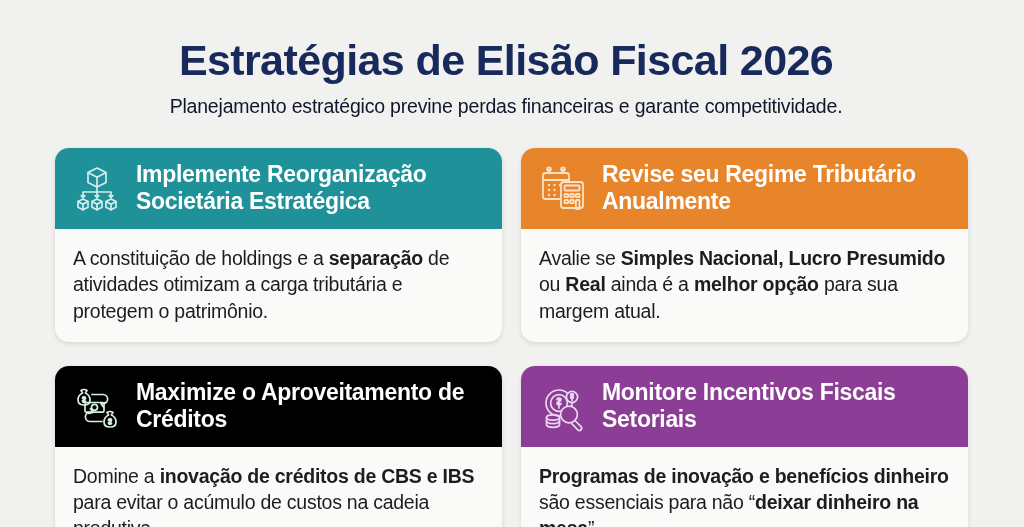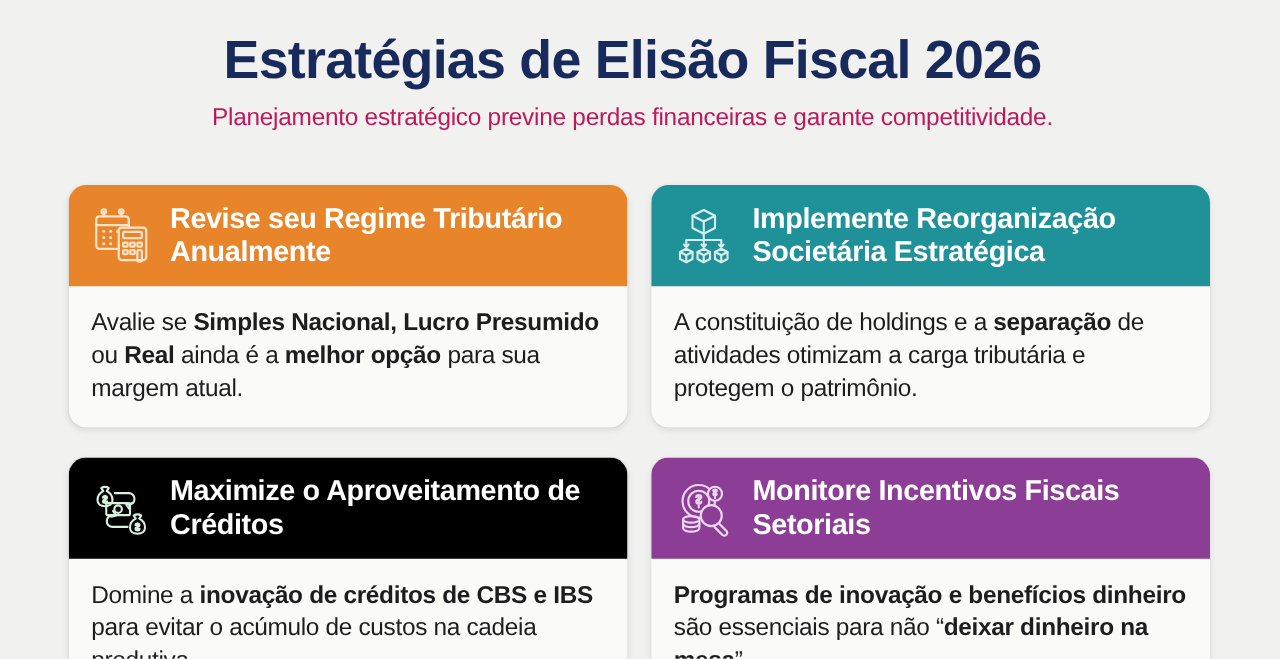--- a/index.html
+++ b/index.html
@@ -2,21 +2,21 @@
 <html><head>
 <meta charset="utf-8">
 <style>
   * { margin:0; padding:0; box-sizing:border-box; }
   html,body { width:1024px; height:527px; }
   body {
     background:#f1f1ef;
     font-family:"Liberation Sans", sans-serif;
     overflow:hidden;
   }
-  .page { position:relative; width:1012px; height:527px; padding:0; }
+  .page { position:relative; width:1012px; height:527px; padding:12px; }
 
   
   .header { text-align:center; padding-top:26px; }
   .title {
     font-size:43px;
     font-weight:bold;
     color:#182a5c;
     letter-spacing:-0.6px;
     line-height:1.06;
     white-space:nowrap;
@@ -79,33 +79,54 @@
     color:#1d1d20;
     letter-spacing:-0.25px;
     flex:1;
   }
   .card-body b { font-weight:bold; }
 
   
   .head-orange { background:#e8852b; }
   .head-teal   { background:#1f9199; }
   .head-green  { background:#22a455; }
-  .head-purple { background:#8c3d96; }
+  .head-purple { background:#8c3d96;align-items:flex-end; }
 </style>
 </head>
 <body style="background: rgb(241, 241, 239);">
 
 <div class="page">
 
   <div class="header">
     <div class="title" style="color: rgb(24, 42, 92);">Estratégias de Elisão Fiscal 2026</div>
-    <div class="subtitle" style="color: #be185d;">Planejamento estratégico previne perdas financeiras e garante competitividade.</div>
+    <div class="subtitle" style="color: #0f172a;">Planejamento estratégico previne perdas financeiras e garante competitividade.</div>
   </div>
 
   <div class="grid">
+
+    <div class="card" style="background: rgb(250, 250, 248);">
+      <div class="card-head head-teal" style="background: rgb(31, 145, 153);">
+        <span class="card-icon">
+          <svg viewBox="0 0 48 48" fill="none" stroke="#d6eef0" stroke-width="1.7" stroke-linecap="round" stroke-linejoin="round">
+            <path d="M24 4l9 4.6v9.8L24 23l-9-4.6V8.6z"></path>
+            <path d="M15 8.6l9 4.6 9-4.6M24 13.2V23"></path>
+            <path d="M24 23v5M10 28h28M10 28v4M24 28v4M38 28v4"></path>
+            <path d="M10 33.5l-1.8-1.8M10 33.5l1.8-1.8M24 33.5l-1.8-1.8M24 33.5l1.8-1.8M38 33.5l-1.8-1.8M38 33.5l1.8-1.8"></path>
+            <path d="M10 35l5 2.6v5.6L10 45.8 5 43.2v-5.6z"></path>
+            <path d="M5 37.6l5 2.6 5-2.6M10 40.2v5.6"></path>
+            <path d="M24 35l5 2.6v5.6L24 45.8l-5-2.6v-5.6z"></path>
+            <path d="M19 37.6l5 2.6 5-2.6M24 40.2v5.6"></path>
+            <path d="M38 35l5 2.6v5.6L38 45.8l-5-2.6v-5.6z"></path>
+            <path d="M33 37.6l5 2.6 5-2.6M38 40.2v5.6"></path>
+          </svg>
+        </span>
+        <span class="card-title">Implemente Reorganização Societária Estratégica</span>
+      </div>
+      <div class="card-body">A constituição de holdings e a <b>separação</b> de atividades otimizam a carga tributária e protegem o patrimônio.</div>
+    </div>
 
     <div class="card" style="background: rgb(250, 250, 248);">
       <div class="card-head head-orange" style="background: rgb(232, 133, 43);">
         <span class="card-icon">
           <svg viewBox="0 0 48 48" fill="none" stroke="#fde2c8" stroke-width="1.8" stroke-linecap="round" stroke-linejoin="round">
             <rect x="4" y="9" width="26" height="26" rx="2.5"></rect>
             <path d="M4 16h26"></path>
             <path d="M10 9V5.5M10 5.5a1.6 1.6 0 1 1 0 0M24 9V5.5"></path>
             <circle cx="10" cy="5.2" r="1.8"></circle>
             <circle cx="24" cy="5.2" r="1.8"></circle>
@@ -125,41 +146,20 @@
             <rect x="31.2" y="36" width="3.6" height="3.2" rx="0.7"></rect>
             <rect x="36.9" y="36" width="3.6" height="9.2" rx="1"></rect>
           </svg>
         </span>
         <span class="card-title">Revise seu Regime Tributário Anualmente</span>
       </div>
       <div class="card-body">Avalie se <b>Simples Nacional, Lucro Presumido</b> ou <b>Real</b> ainda é a <b>melhor opção</b> para sua margem atual.</div>
     </div>
 
     <div class="card" style="background: rgb(250, 250, 248);">
-      <div class="card-head head-teal" style="background: rgb(31, 145, 153);">
-        <span class="card-icon">
-          <svg viewBox="0 0 48 48" fill="none" stroke="#d6eef0" stroke-width="1.7" stroke-linecap="round" stroke-linejoin="round">
-            <path d="M24 4l9 4.6v9.8L24 23l-9-4.6V8.6z"></path>
-            <path d="M15 8.6l9 4.6 9-4.6M24 13.2V23"></path>
-            <path d="M24 23v5M10 28h28M10 28v4M24 28v4M38 28v4"></path>
-            <path d="M10 33.5l-1.8-1.8M10 33.5l1.8-1.8M24 33.5l-1.8-1.8M24 33.5l1.8-1.8M38 33.5l-1.8-1.8M38 33.5l1.8-1.8"></path>
-            <path d="M10 35l5 2.6v5.6L10 45.8 5 43.2v-5.6z"></path>
-            <path d="M5 37.6l5 2.6 5-2.6M10 40.2v5.6"></path>
-            <path d="M24 35l5 2.6v5.6L24 45.8l-5-2.6v-5.6z"></path>
-            <path d="M19 37.6l5 2.6 5-2.6M24 40.2v5.6"></path>
-            <path d="M38 35l5 2.6v5.6L38 45.8l-5-2.6v-5.6z"></path>
-            <path d="M33 37.6l5 2.6 5-2.6M38 40.2v5.6"></path>
-          </svg>
-        </span>
-        <span class="card-title">Implemente Reorganização Societária Estratégica</span>
-      </div>
-      <div class="card-body">A constituição de holdings e a <b>separação</b> de atividades otimizam a carga tributária e protegem o patrimônio.</div>
-    </div>
-
-    <div class="card" style="background: rgb(250, 250, 248);">
       <div class="card-head head-green" style="background: #000000;">
         <span class="card-icon">
           <svg viewBox="0 0 48 48" fill="none" stroke="#d7f0e0" stroke-width="1.7" stroke-linecap="round" stroke-linejoin="round">
             <path d="M8 8.5c1.6-1.3 4.4-1.3 6 0l-1.6 2.4c2.8 1.3 4.6 4.1 4.6 7.1 0 3.3-2.6 5-6 5s-6-1.7-6-5c0-3 1.8-5.8 4.6-7.1z"></path>
             <path d="M11 14.6v5.6M9.4 16.2c0-.9.7-1.3 1.6-1.3s1.6.5 1.6 1.3-.7 1.2-1.6 1.4-1.6.6-1.6 1.4.7 1.3 1.6 1.3 1.6-.4 1.6-1.3"></path>
             <path d="M19 12.5h11a4.6 4.6 0 0 1 0 9.2"></path>
             <path d="M30.6 25.2l-2.6-3.5 4.2-1"></path>
             <rect x="12" y="20.5" width="19" height="9.6" rx="1.4"></rect>
             <circle cx="21.5" cy="25.3" r="3"></circle>
             <path d="M34 30.5c1.6-1.3 4.4-1.3 6 0l-1.6 2.4c2.8 1.3 4.6 4.1 4.6 7.1 0 3.3-2.6 5-6 5s-6-1.7-6-5c0-3 1.8-5.8 4.6-7.1z"></path>

